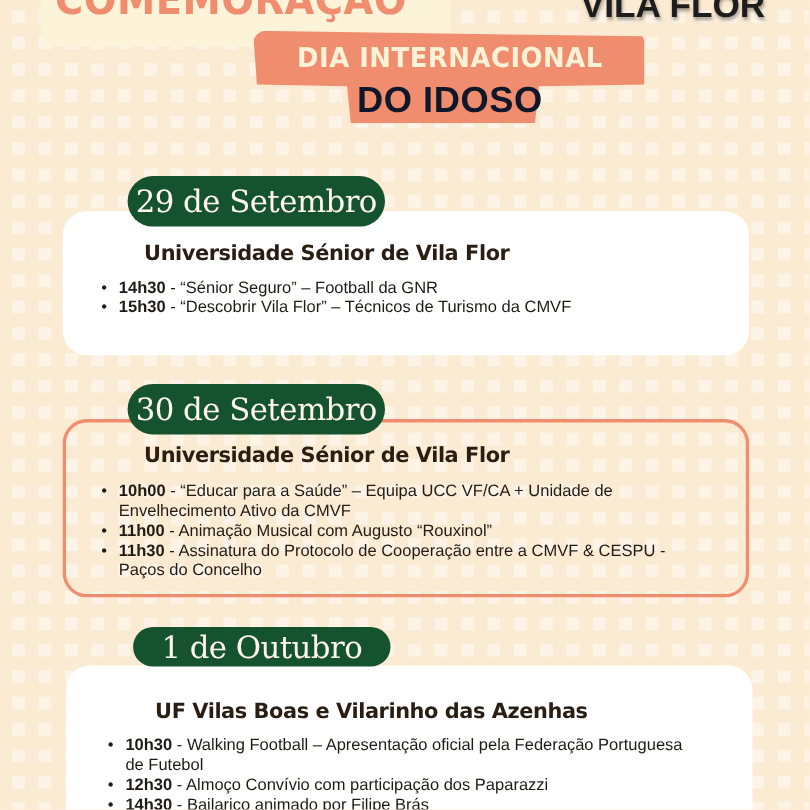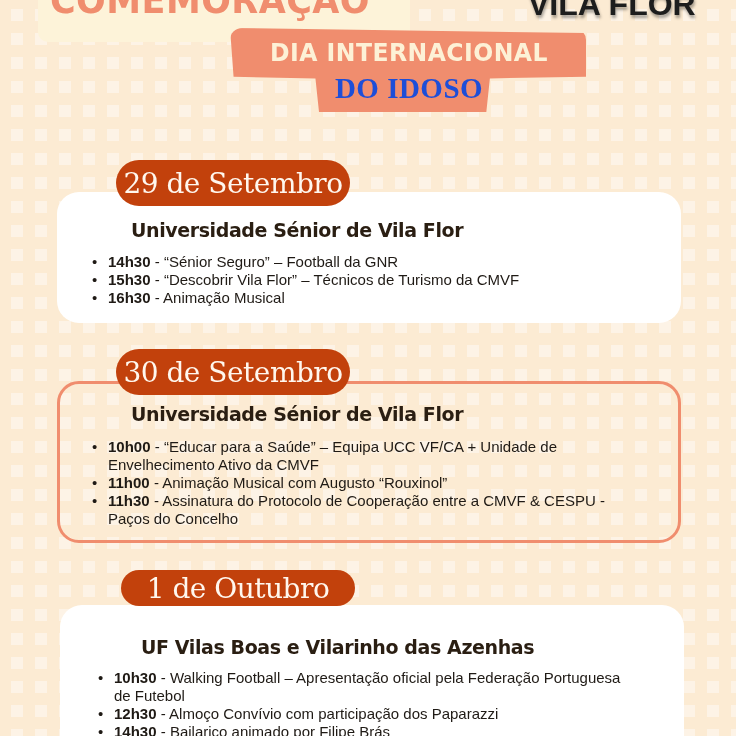--- a/index.html
+++ b/index.html
@@ -52,33 +52,33 @@
     clip-path: polygon(0 0, 100% 6%, 100% 58%, 73% 60%, 72% 100%, 25% 100%, 24% 60%, 1% 58%);
   }
   .dia-line1 {
     left: 234px; top: 38px; width: 350px; text-align: center;
     font-family: "DejaVu Sans", sans-serif; font-weight: bold;
     font-size: 25px; color: #fdf1d6; letter-spacing: 0.5px;
     transform: scaleX(0.94);
   }
   .dia-line2 {
     left: 234px; top: 72px; width: 350px; text-align: center;
-    font-family: Liberation Serif, serif; font-weight: bold;
-    font-size: 29px; color: #1d4ed8; letter-spacing: 0.5px;
+    font-family: Liberation Sans, sans-serif; font-weight: bold;
+    font-size: 33px; color: #0f172a; letter-spacing: 0.5px;
   }
 
   .card {
     position: absolute; z-index: 1; border-radius: 22px;
   }
   .card-white { background: #ffffff; }
   .card-outline { background: transparent; border: 3px solid #f08d6e; }
 
   .date-pill {
     position: absolute; z-index: 2;
-    background: #c2410c; border-radius: 24px;
+    background: #14532d; border-radius: 24px;
     color: #fff7ee;
     font-family: "DejaVu Serif", serif; font-size: 28px;
     display: flex; align-items: center; justify-content: center;
     letter-spacing: -0.5px;
   }
 
   .venue {
     position: absolute; z-index: 2;
     font-family: "DejaVu Sans", sans-serif; font-weight: bold;
     font-size: 19px; color: #2a1e12; letter-spacing: -0.4px; margin-left: 36px;
@@ -105,21 +105,20 @@
 <div class="layer dia-badge"></div>
 <div class="layer dia-line1">DIA INTERNACIONAL</div>
 <div class="layer dia-line2">DO IDOSO</div>
 
 <div class="card card-white" style="left:57px; top:192px; width:624px; height:131px;"></div>
 <div class="date-pill" style="left:116px; top:160px; width:234px; height:46px;">29 de Setembro</div>
 <div class="venue" style="left:95px; top:219px;">Universidade Sénior de Vila Flor</div>
 <ul class="events" style="left:90px; top:253px; width:570px;">
   <li><span class="time">14h30</span><span> - </span><span>“Sénior Seguro” – Football da GNR</span></li>
   <li><span class="time">15h30</span><span> - </span><span>“Descobrir Vila Flor” – Técnicos de Turismo da CMVF</span></li>
-  <li><span class="time">16h30</span><span> - </span><span>Animação Musical</span></li>
 </ul>
 
 <div class="card card-outline" style="left:57px; top:381px; width:624px; height:162px;"></div>
 <div class="date-pill" style="left:116px; top:349px; width:234px; height:46px;">30 de Setembro</div>
 <div class="venue" style="left:95px; top:403px;">Universidade Sénior de Vila Flor</div>
 <ul class="events" style="left:90px; top:438px; width:560px;">
   <li><span class="time">10h00</span><span> - </span><span>“Educar para a Saúde” – Equipa UCC VF/CA + Unidade de Envelhecimento Ativo da CMVF</span></li>
   <li><span class="time">11h00</span><span> -  </span><span>Animação Musical com Augusto “Rouxinol”</span></li>
   <li><span class="time">11h30</span><span> -  </span><span>Assinatura do Protocolo de Cooperação entre a CMVF &amp; CESPU - Paços do Concelho</span></li>
 </ul>

